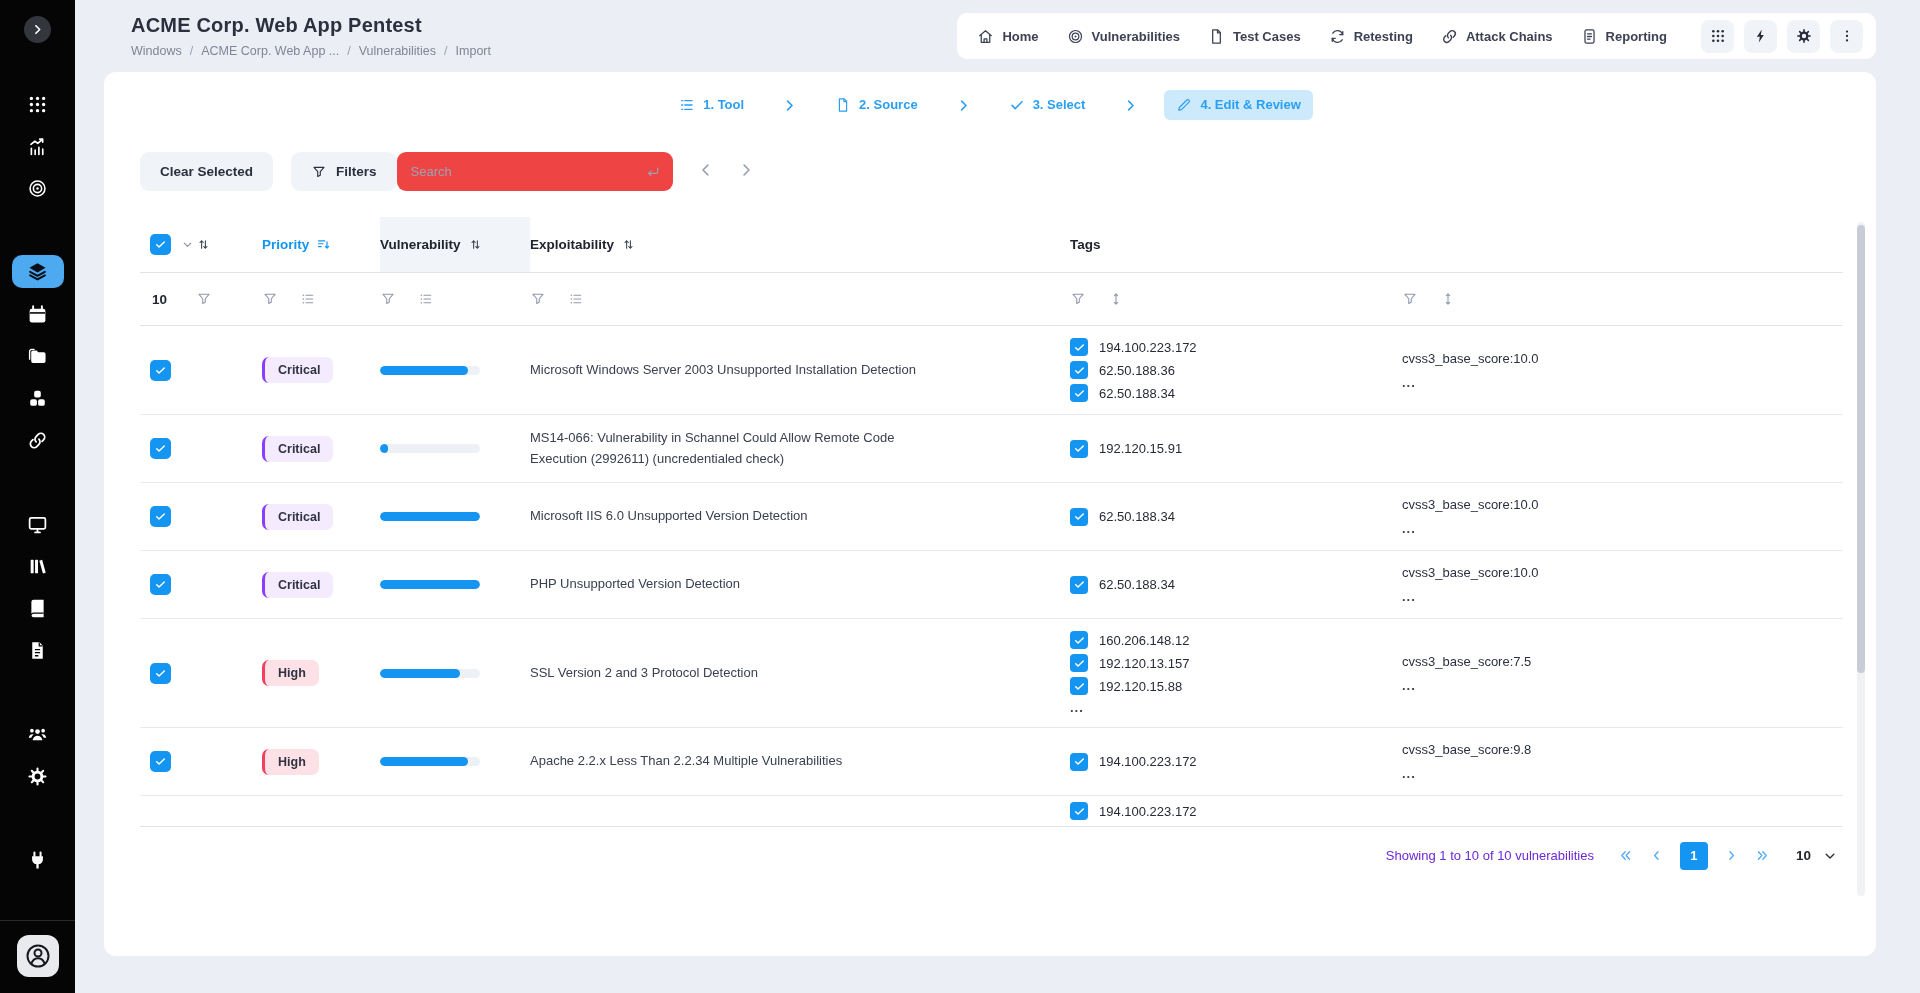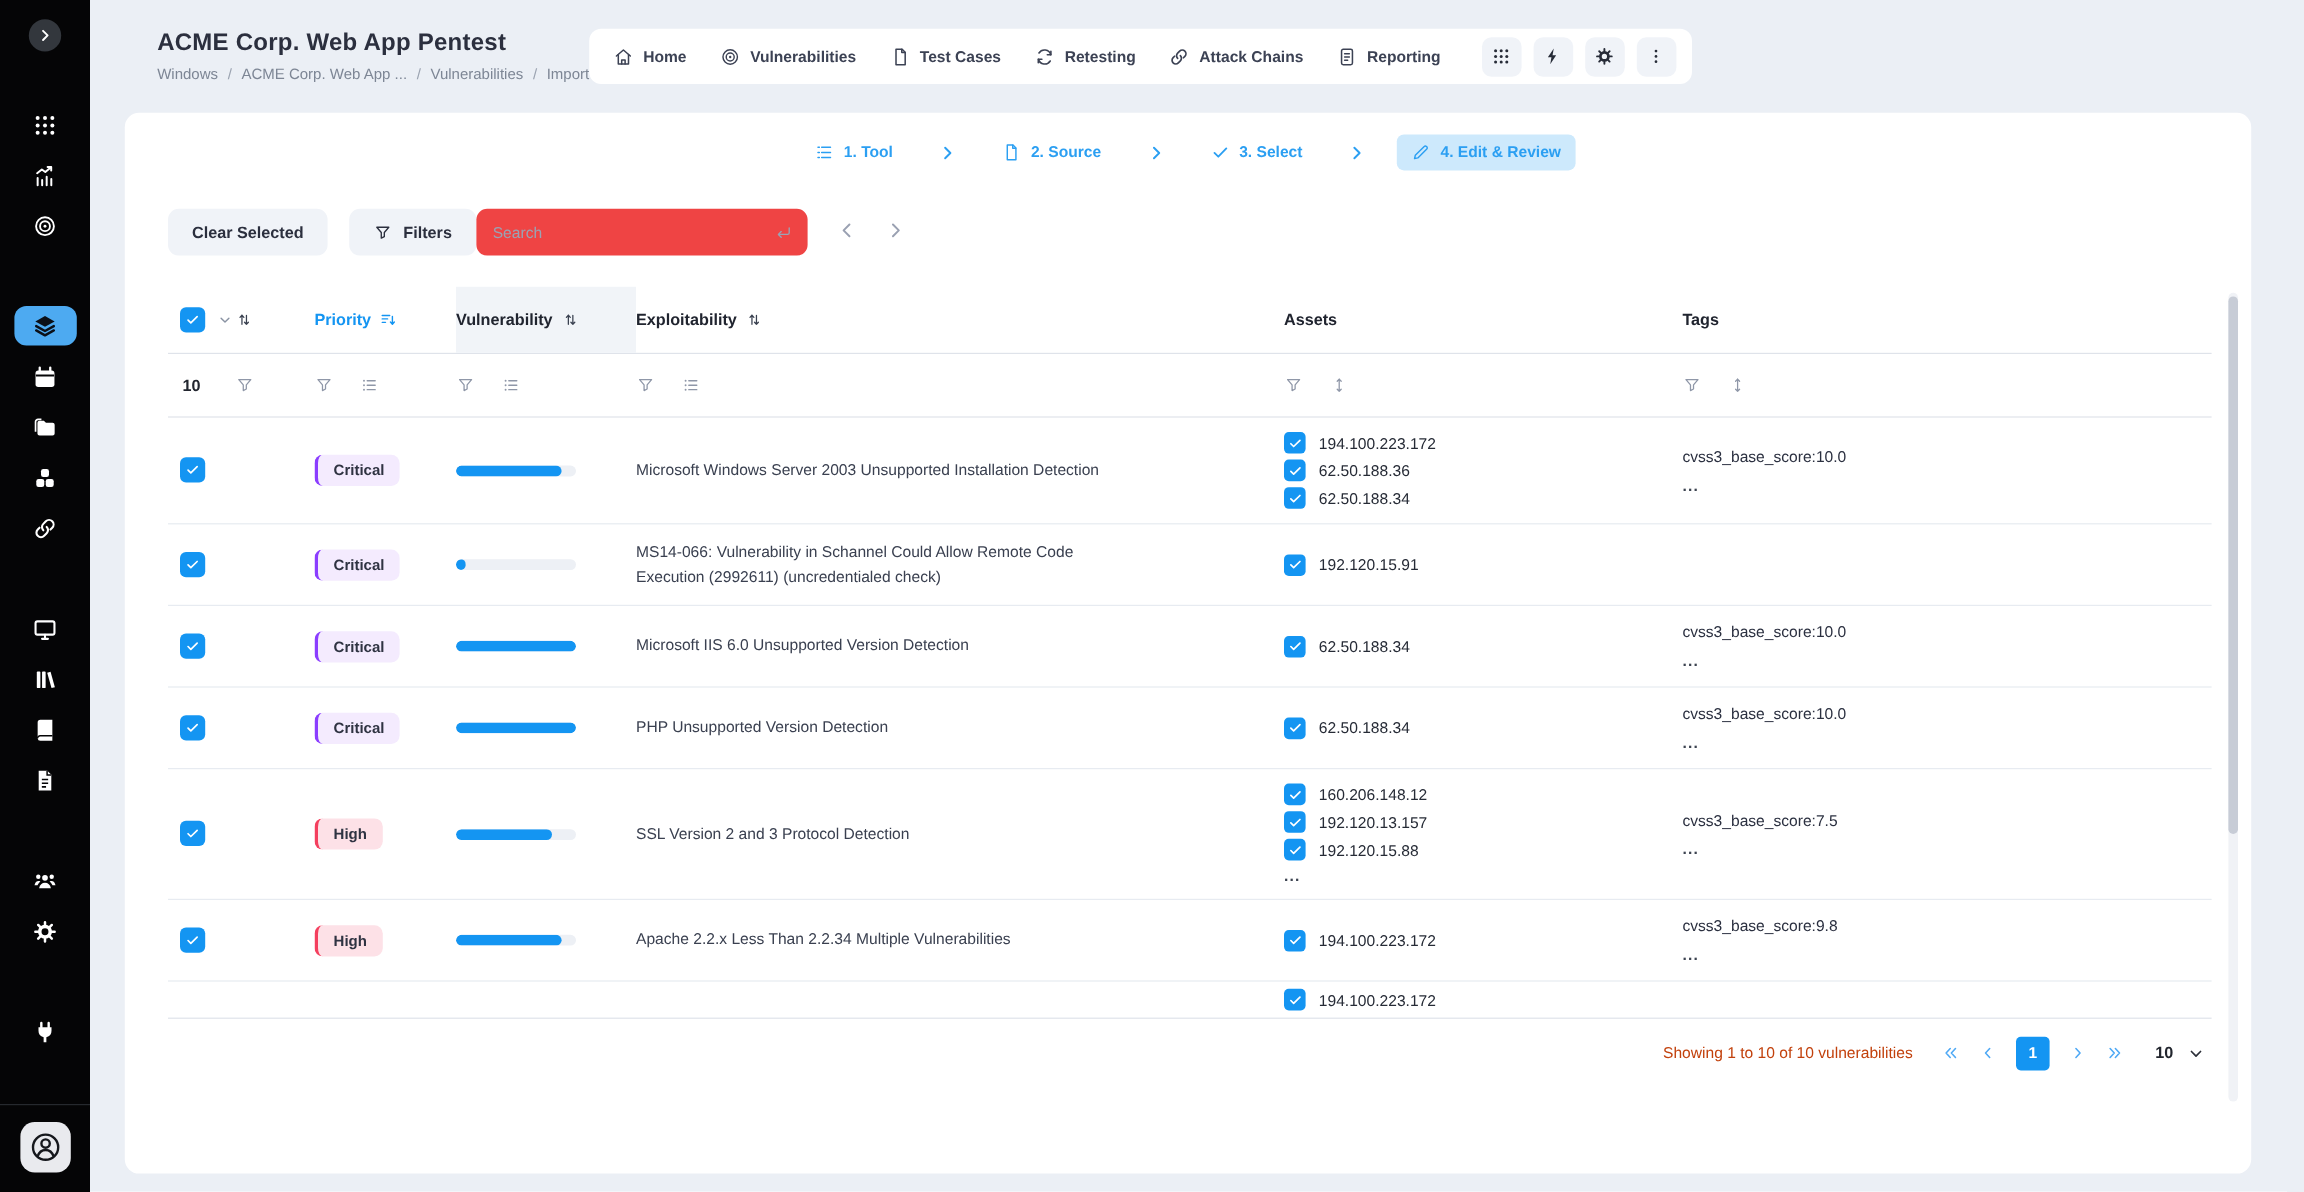--- a/index.html
+++ b/index.html
@@ -15,21 +15,21 @@
   .sb-item .icon svg { width:21px; height:21px; }
   .sb-active { background:#4daaf1; border-radius:10px; height:33px; color:#0b1018; margin:4px 0 5px; }
   .sb-gap { height:42px; }
   .sb-spacer { flex:1; }
   .sb-divider { width:75px; border-top:1px solid #26292e; }
   .sb-avatar { margin:14px 0 16px; width:42px; height:42px; border-radius:12px; background:#e9eaee; display:flex; align-items:center; justify-content:center; color:#16181d; cursor:pointer; }
   .sb-avatar svg { width:28px; height:28px; }
 
   
   .main { margin-left:75px; padding:0 44px 0 29px; }
-  .page-header { height:94px; display:flex; align-items:center; }
+  .page-header { height:72px; display:flex; align-items:center; justify-content:space-between; }
   .ph-left { padding-left:27px; }
   .page-title { font-size:20px; font-weight:800; color:#2b2f3e; letter-spacing:.2px; }
   .breadcrumb { margin-top:7px; display:flex; gap:8px; font-size:12.5px; color:#7d8695; }
   .breadcrumb .bc-item { cursor:pointer; }
   .breadcrumb .bc-sep { color:#9aa2b0; }
 
   .topnav { background:#fff; border-radius:10px; height:46px; display:flex; align-items:center; padding:0 13px 0 20px; gap:28px; }
   .tn-item { display:flex; align-items:center; gap:8px; font-size:13px; font-weight:700; color:#3c4254; cursor:pointer; }
   .tn-item .icon svg { width:17px; height:17px; }
   .tn-actions { display:flex; gap:10px; margin-left:6px; }
@@ -92,21 +92,21 @@
   .more { font-size:13px; font-weight:700; color:#3c4350; letter-spacing:1px; }
   .tags { display:flex; flex-direction:column; gap:9px; font-size:13px; color:#2b3040; }
 
   .cb { width:21px; height:21px; border-radius:5px; background:#1495f2; display:inline-flex; align-items:center; justify-content:center; color:#fff; cursor:pointer; flex:none; }
   .cb svg { width:13px; height:13px; }
   .cb.sm { width:18px; height:18px; border-radius:4px; }
 
   .trow.partial { min-height:0; height:30px; padding:6px 0; overflow:hidden; border-bottom:none; align-items:start; }
 
   .tfooter { margin:0 33px 0 36px; border-top:1px solid #dfe3ea; height:58px; display:flex; align-items:center; justify-content:flex-end; gap:20px; padding-right:6px; }
-  .tf-summary { font-size:13px; color:#c2410c; margin-right:4px; }
+  .tf-summary { font-size:13px; color:#6d28d9; margin-right:4px; }
   .pg { display:flex; align-items:center; gap:16px; }
   .pg button { background:none; border:none; color:#4fa9f5; cursor:pointer; display:flex; align-items:center; }
   .pg svg { width:15px; height:15px; }
   .pg .pg-current { width:28px; height:28px; border-radius:4px; background:#1495f2; color:#fff; font-size:13px; font-weight:600; display:flex; align-items:center; justify-content:center; }
   .pagesize { display:flex; align-items:center; gap:12px; margin-left:6px; cursor:pointer; }
   .pagesize .val { font-size:13.5px; font-weight:600; color:#22262e; }
   .pagesize .icon { color:#2b2f38; } .pagesize .icon svg { width:14px; height:14px; }
 
   .fake-scroll { position:absolute; right:11px; top:150px; width:8px; height:674px; background:#f0f2f6; border-radius:4px; }
   .fake-scroll .thumb { position:absolute; top:3px; left:0; width:8px; height:448px; background:#c7ccd6; border-radius:4px; cursor:pointer; }
@@ -526,23 +526,20 @@
           <div class="hcell">
             <span>Exploitability</span>
             <span class="icon sort">
               <svg viewBox="0 0 24 24" fill="none" stroke="currentColor" stroke-width="1.7" stroke-linecap="round" stroke-linejoin="round">
                 <path d="M9 18V6M9 6L6.4 8.8M9 6l2.6 2.8"></path>
                 <path d="M15 6v12M15 18l-2.6-2.8M15 18l2.6-2.8"></path>
               </svg>
             </span>
           </div>
           <div class="hcell">
-            <span>Assets</span>
-          </div>
-          <div class="hcell">
             <span>Tags</span>
           </div>
         </div>
       <div class="tgrid tfilter" id="tfilter">
           <div class="fcell c1">10</div>
           <div class="fcell">
             <button><span class="icon"><svg viewBox="0 0 24 24" fill="none" stroke="currentColor" stroke-width="1.6" stroke-linecap="round" stroke-linejoin="round">
                   <path d="M4.5 5h15l-5.6 6.6v5.2l-3.8 1.9v-7.1z"></path>
                 </svg></span></button>
           </div>

